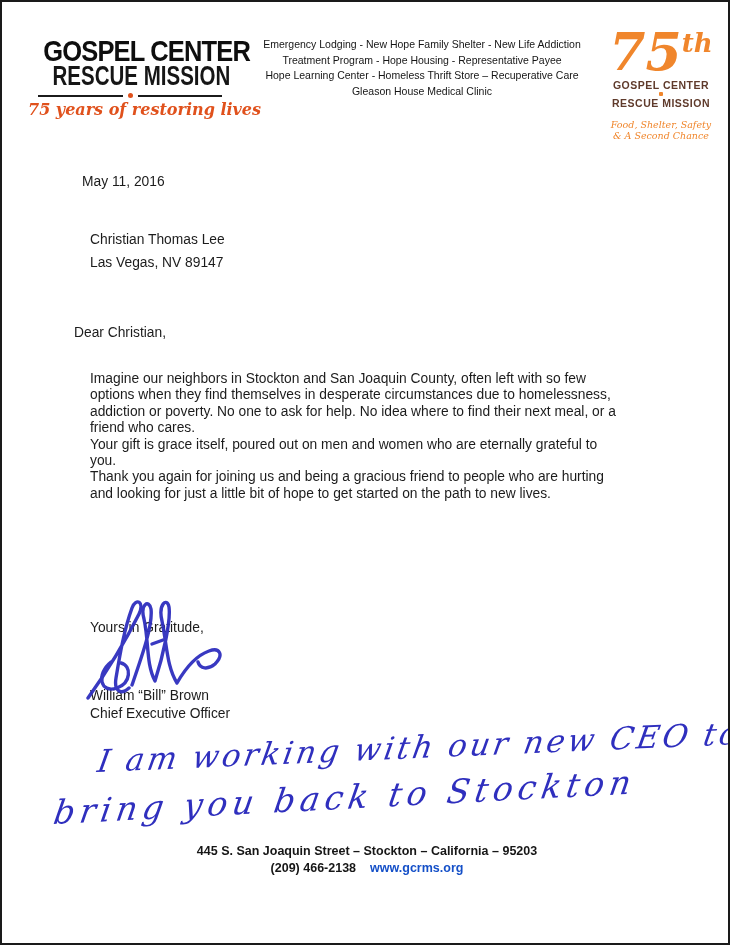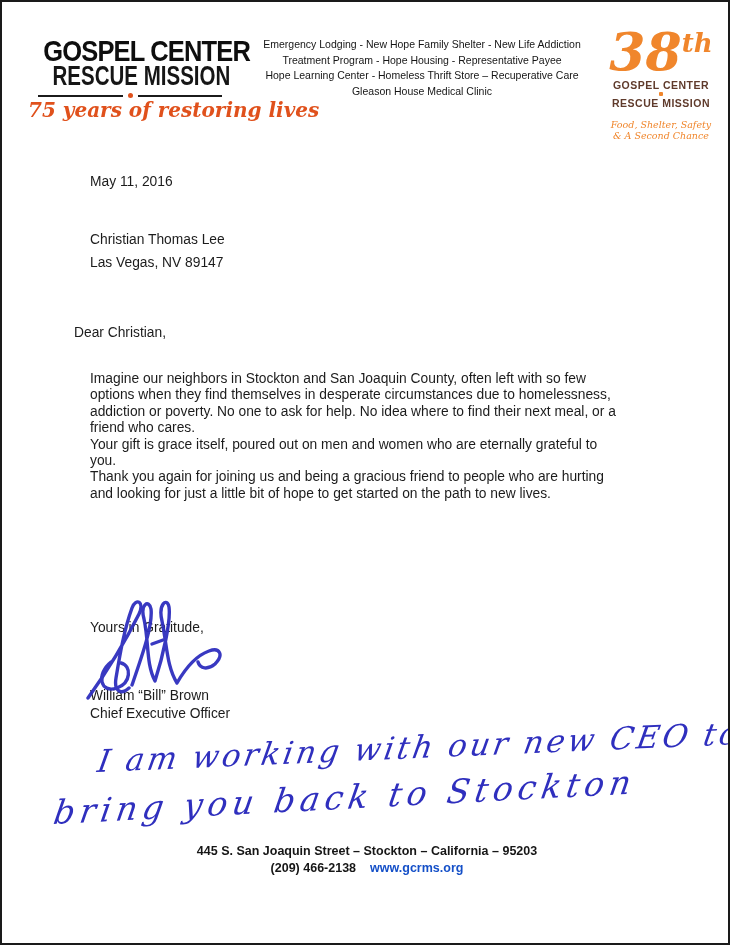--- a/index.html
+++ b/index.html
@@ -11,39 +11,39 @@
   
   .logo { position:absolute; left:26px; top:34px; width:204px; text-align:center; }
   .logo-line1 { font-size:30px; font-weight:800; letter-spacing:-1px; line-height:30px;
     color:#0e0e0e; white-space:nowrap; transform:scaleX(.85); transform-origin:center; }
   .logo-line2 { font-size:27px; font-weight:700; line-height:25px; margin-top:-2px;
     color:#161616; white-space:nowrap; transform:scaleX(.76); transform-origin:center; }
   .logo-rule { display:flex; align-items:center; gap:5px; margin:4px 10px 2px 10px; }
   .logo-rule .bar { flex:1; height:2px; background:#1b1b1b; }
   .logo-rule .dot { width:5px; height:5px; border-radius:50%; background:var(--logo-orange); }
   .logo-tagline { font-family:"DejaVu Serif", serif; font-style:italic; font-weight:700;
-    font-size:20px; line-height:20px; color:var(--logo-orange); white-space:nowrap; }
+    font-size:16px; line-height:20px; color:var(--logo-orange); white-space:nowrap; }
   
   .services { position:absolute; left:252px; top:35px; width:336px; text-align:center;
     font-size:10.5px; line-height:15.5px; font-weight:500; color:#151515; white-space:pre-line; }
   
   .anniv { position:absolute; left:598px; top:14px; width:122px; text-align:center; }
   .anniv-75 { font-family:"DejaVu Serif", serif; font-style:italic; font-weight:700;
     font-size:52px; line-height:54px; color:var(--anniversary-orange); }
   .anniv-75 sup { font-size:26px; font-weight:700; }
   .anniv-org { font-size:10.5px; font-weight:700; letter-spacing:.5px; line-height:12px;
     color:var(--anniversary-maroon); }
   .anniv-dot { width:4px; height:4px; border-radius:1px; margin:1px auto;
     background:var(--anniversary-orange); }
   .anniv-motto { font-family:"DejaVu Serif", serif; font-style:italic; font-size:9.5px;
     line-height:11px; color:var(--anniversary-orange); margin-top:10px; white-space:pre-line; }
   
   .tblock { position:absolute; font-size:13.8px; color:#1c1c1c; }
   .multiline { white-space:pre-line; }
-  .date        { left:88px; top:172px; }
+  .date        { left:80px; top:172px; }
   .recipient   { left:88px; top:226px; line-height:23px; }
   .salutation  { left:72px; top:291px;margin-top:32px; }
   .para1       { left:88px; top:326px; line-height:17px; }
   .para2       { left:88px; top:369px; line-height:16.4px; }
   .closing     { left:88px; top:618px; }
   .signer-name  { left:88px; top:686px; }
   .signer-title { left:88px; top:704px; }
   
   .signature-svg { position:absolute; left:80px; top:590px; width:152px; height:112px; z-index:5; }
   .hand { position:absolute; font-family:"DejaVu Serif", serif; font-style:italic;
@@ -73,21 +73,21 @@
     </div>
     <div class="logo-tagline">75 years of restoring lives</div>
   </div>
 
   <div class="services multiline">Emergency Lodging - New Hope Family Shelter - New Life Addiction
 Treatment Program - Hope Housing - Representative Payee
 Hope Learning Center - Homeless Thrift Store – Recuperative Care
 Gleason House Medical Clinic</div>
 
   <div class="anniv">
-    <div class="anniv-75"><span>38</span><sup>th</sup></div>
+    <div class="anniv-75"><span>75</span><sup>th</sup></div>
     <div class="anniv-org">GOSPEL CENTER</div>
     <div class="anniv-dot"></div>
     <div class="anniv-org">RESCUE MISSION</div>
     <div class="anniv-motto multiline">Food, Shelter, Safety
 &amp; A Second Chance</div>
   </div>
 
   <div class="tblock date">May 11, 2016</div>
   <div class="tblock recipient multiline">Christian Thomas Lee
 Las Vegas, NV 89147</div>

